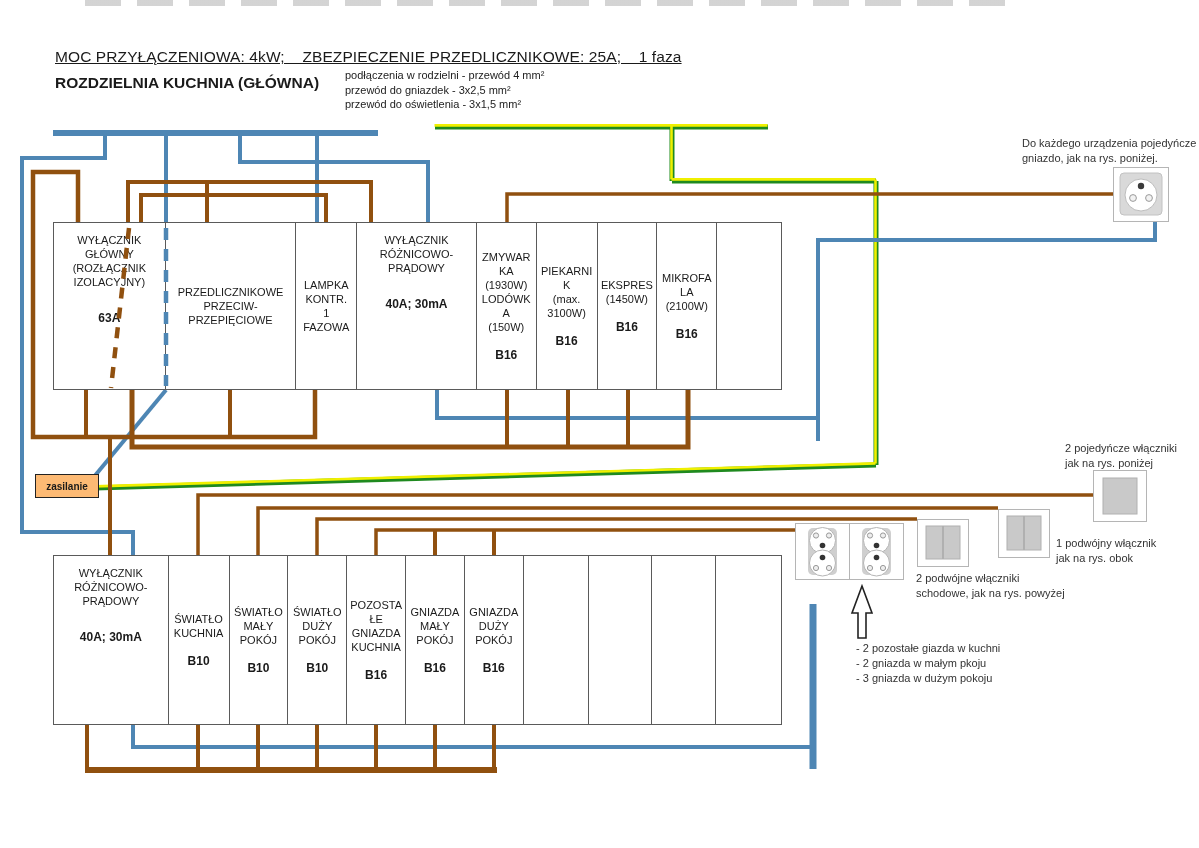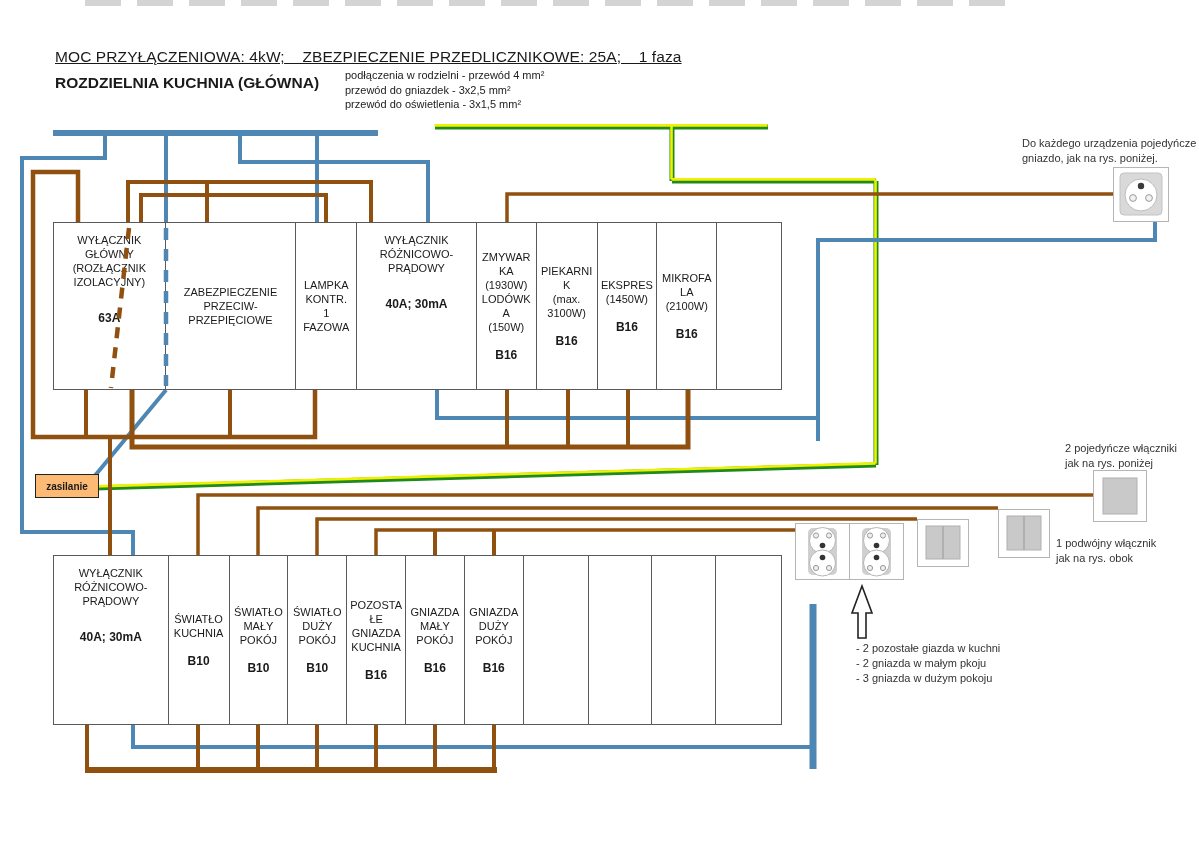--- a/index.html
+++ b/index.html
@@ -122,21 +122,21 @@
 
   <div class="busrow" style="left:53px;top:222px;width:729px;height:168px;">
     <div class="module toppad" style="width:112px">
       <span class="lines">WYŁĄCZNIK
 GŁÓWNY
 (ROZŁĄCZNIK
 IZOLACYJNY)</span>
       <span class="rating">63A</span>
     </div>
     <div class="module" style="width:131px">
-      <span class="lines">ZABEZPIECZENIE
+      <span class="lines">PRZEDLICZNIKOWE
 PRZECIW-
 PRZEPIĘCIOWE</span>
 
     </div>
     <div class="module" style="width:61px">
       <span class="lines">LAMPKA
 KONTR.
 1
 FAZOWA</span>
 
@@ -229,20 +229,22 @@
   </div>
 
   <div id="zasilanie" class="abs">zasilanie</div>
 
   <div id="note-socket" class="note">Do każdego urządzenia pojedyńcze
 gniazdo, jak na rys. poniżej.</div>
   <div id="note-singlesw" class="note">2 pojedyńcze włączniki
 jak na rys. poniżej</div>
   <div id="note-doublesw" class="note">1 podwójny włącznik
 jak na rys. obok</div>
+  <div id="note-stairsw" class="note">2 podwójne włączniki
+schodowe, jak na rys. powyżej</div>
   <div id="note-sockets-list" class="note">- 2 pozostałe giazda w kuchni
 - 2 gniazda w małym pkoju
 - 3 gniazda w dużym pokoju</div>
 
   <div class="iconbox" style="left:1113px;top:167px;width:54px;height:53px;">
     <svg width="54" height="53" viewBox="0 0 54 53">
       <rect x="6" y="5" width="42" height="42" rx="4" fill="#d9d9d9" stroke="#c2c2c2"></rect>
       <circle cx="27" cy="27" r="16" fill="#fff" stroke="#bdbdbd"></circle>
       <circle cx="27" cy="18" r="3.2" fill="#3a3a3a"></circle>
       <circle cx="19" cy="30" r="3.4" fill="#f2f2f2" stroke="#9a9a9a"></circle>

